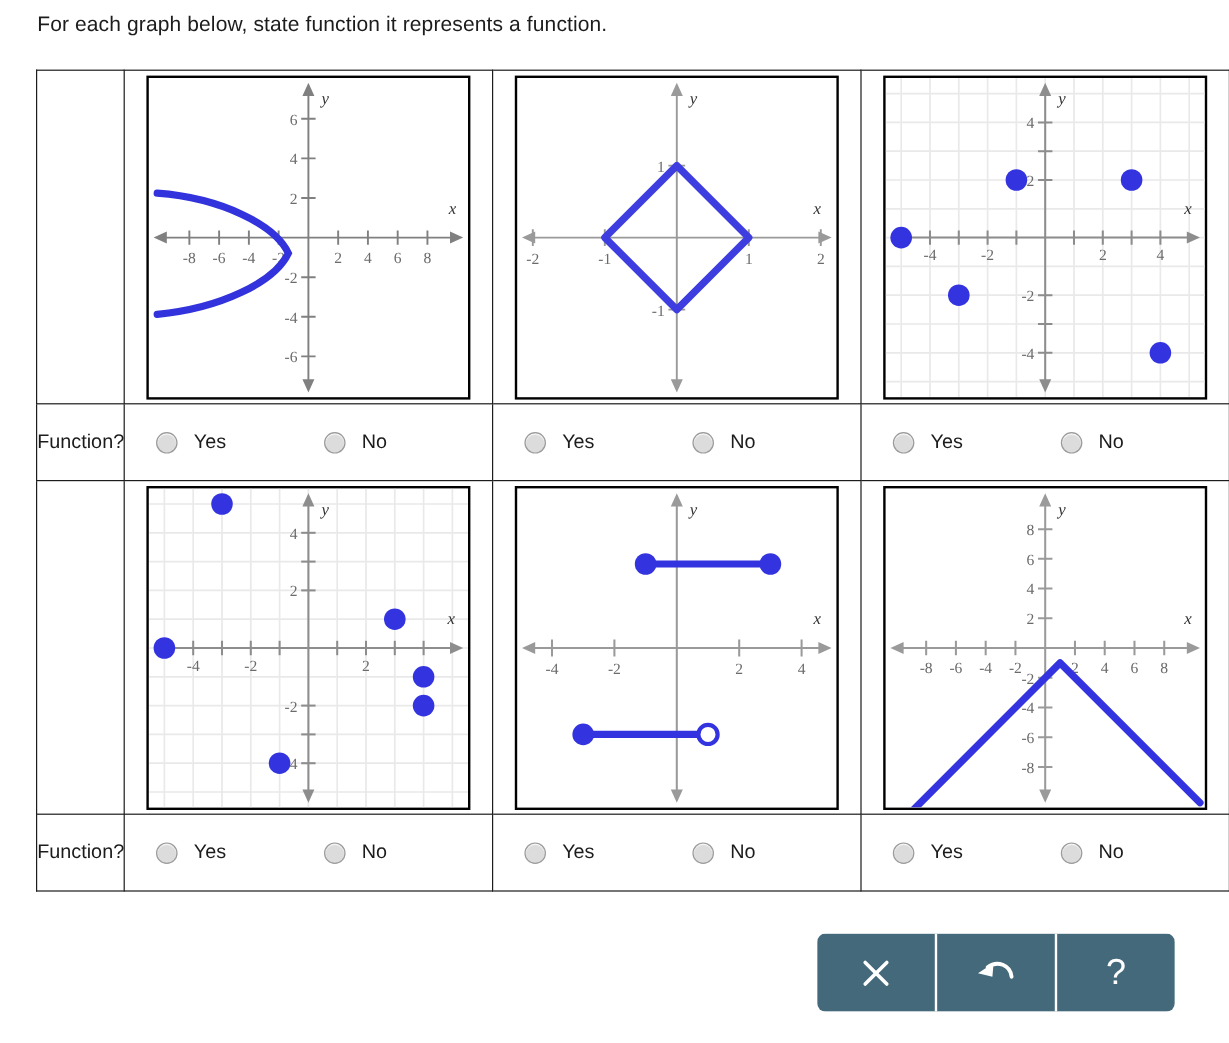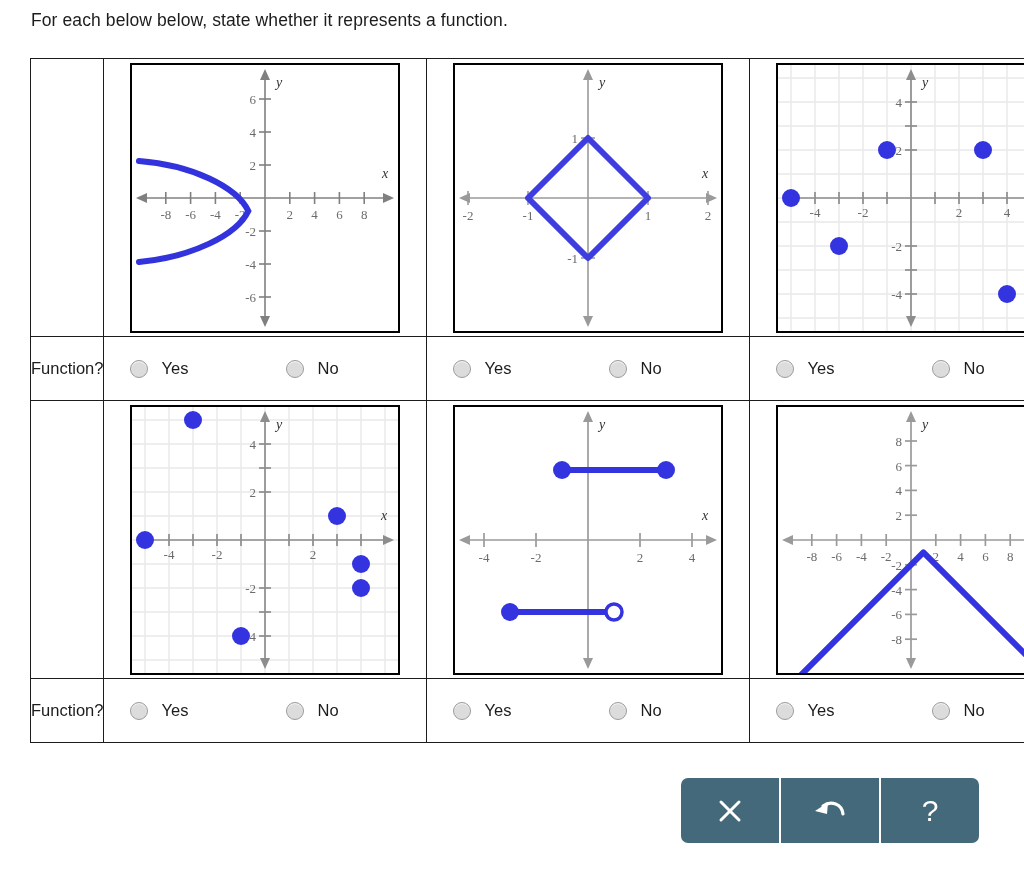--- a/index.html
+++ b/index.html
@@ -64,21 +64,20 @@
     position: relative;
     overflow: hidden;
   }
   .graphbox svg { display: block; }
   .answers {
     display: flex;
     align-items: center;
     height: 63px;
     padding-left: 26px;
     box-sizing: border-box;
-    gap: 16px;
   }
   .opt {
     display: flex;
     align-items: center;
     width: 140px;
     cursor: pointer;
   }
   .radio {
     width: 16px;
     height: 16px;
@@ -116,21 +115,21 @@
   .glyph {
     color: #ffffff;
     font-size: 30px;
     font-family: "Liberation Sans", sans-serif;
     line-height: 1;
   }
 </style>
 </head>
 <body>
 
-<div id="prompt">For each below below, state whether it represents a function.</div>
+<div id="prompt">For each graph below, state function it represents a function.</div>
 
 <table id="qtable">
   <tbody>
       <tr>
     <td class="labelcell"></td>
     <td class="graphcell">
       <div class="graphbox">
         <svg width="266" height="266" viewBox="0 0 266 266">
 
           <g stroke="#808080" stroke-width="1.6" fill="none">

